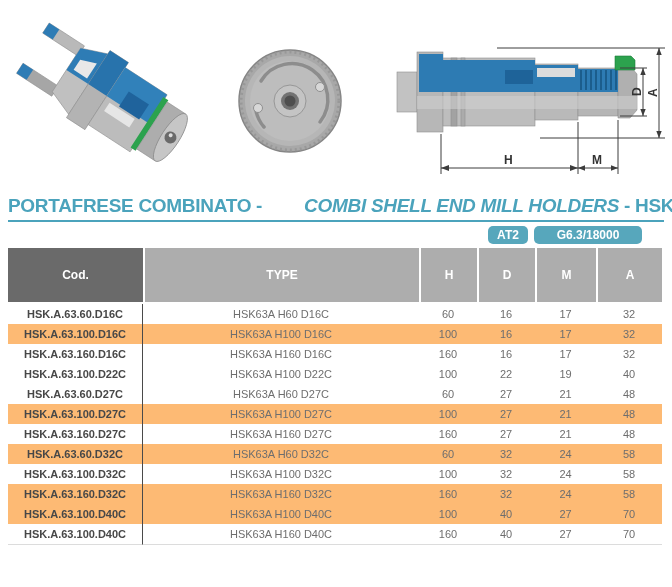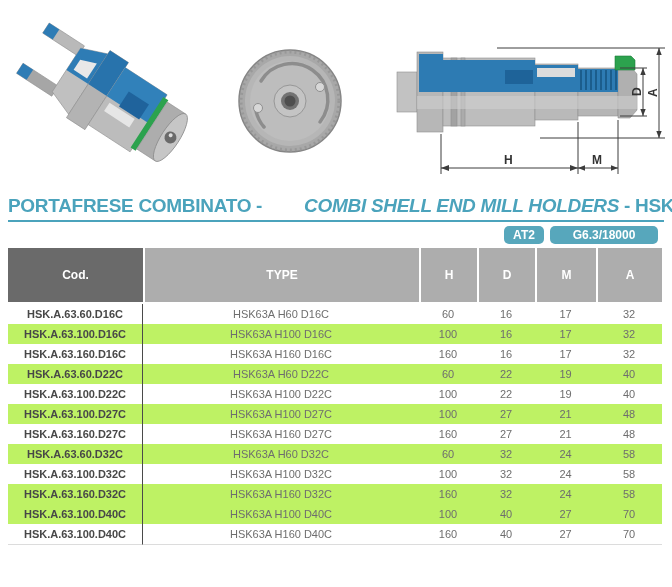--- a/index.html
+++ b/index.html
@@ -10,21 +10,21 @@
   .images-row { position:relative; height:193px; }
   .img-abs { position:absolute; }
   .title-line {
     margin:2px 8px 0 8px; font-size:19px; font-weight:bold; color:#4ba3bc;
     letter-spacing:-0.3px; white-space:nowrap;
   }
   .title-italic { font-style:italic;margin-left:37px; }
   .title-rule { height:2px; background:#4ba3bc; margin:3px 8px 0 8px; }
   .badges-row {
     display:flex; justify-content:flex-end; align-items:center; gap:6px;
-    margin:3px 14px 3px 0; height:20px;
+    margin:3px 30px 3px 0; height:20px;
   }
   .badge {
     background:#57a7bc; color:#fff; font-weight:bold; font-size:12px;
     border-radius:5px; height:18px; line-height:18px; text-align:center;
     padding:0 8px;
   }
   .badge-at2 { min-width:24px; }
   .badge-g { min-width:92px; }
   table.spec {
     border-collapse:separate; border-spacing:0; margin:0 8px; width:654px;
@@ -42,21 +42,21 @@
   }
   thead th.th-cod { background:#6a6a6a; border-left:none; }
   thead th { border-bottom:2px solid #fff; }
   tbody td {
     height:20px; padding:0; font-size:11px; text-align:center; color:#6e6e6e;
     white-space:nowrap; overflow:hidden;
   }
   tbody td.cod {
     font-weight:bold; color:#474747; border-right:1px solid #4a4a4a;
   }
-  tbody tr.alt { background:#bef264; }
+  tbody tr.alt { background:#fdba74; }
   tbody tr:last-child td { border-bottom:1px solid #dcdcdc; }
   svg text { font-family:"Liberation Sans", sans-serif; }
 </style>
 </head>
 <body>
 
 <div class="page">
 
   <div class="images-row">
 
@@ -201,35 +201,35 @@
       <td>32</td>
     </tr>
         <tr>
       <td class="cod">HSK.A.63.160.D16C</td>
       <td>HSK63A H160 D16C</td>
       <td>160</td>
       <td>16</td>
       <td>17</td>
       <td>32</td>
     </tr>
-        <tr class="alt">
-      <td class="cod">HSK.A.63.60.D22C</td>
-      <td>HSK63A H60 D22C</td>
-      <td>60</td>
+        <tr>
+      <td class="cod">HSK.A.63.100.D22C</td>
+      <td>HSK63A H100 D22C</td>
+      <td>100</td>
       <td>22</td>
       <td>19</td>
       <td>40</td>
     </tr>
         <tr>
-      <td class="cod">HSK.A.63.100.D22C</td>
-      <td>HSK63A H100 D22C</td>
-      <td>100</td>
-      <td>22</td>
-      <td>19</td>
-      <td>40</td>
+      <td class="cod">HSK.A.63.60.D27C</td>
+      <td>HSK63A H60 D27C</td>
+      <td>60</td>
+      <td>27</td>
+      <td>21</td>
+      <td>48</td>
     </tr>
         <tr class="alt">
       <td class="cod">HSK.A.63.100.D27C</td>
       <td>HSK63A H100 D27C</td>
       <td>100</td>
       <td>27</td>
       <td>21</td>
       <td>48</td>
     </tr>
         <tr>

